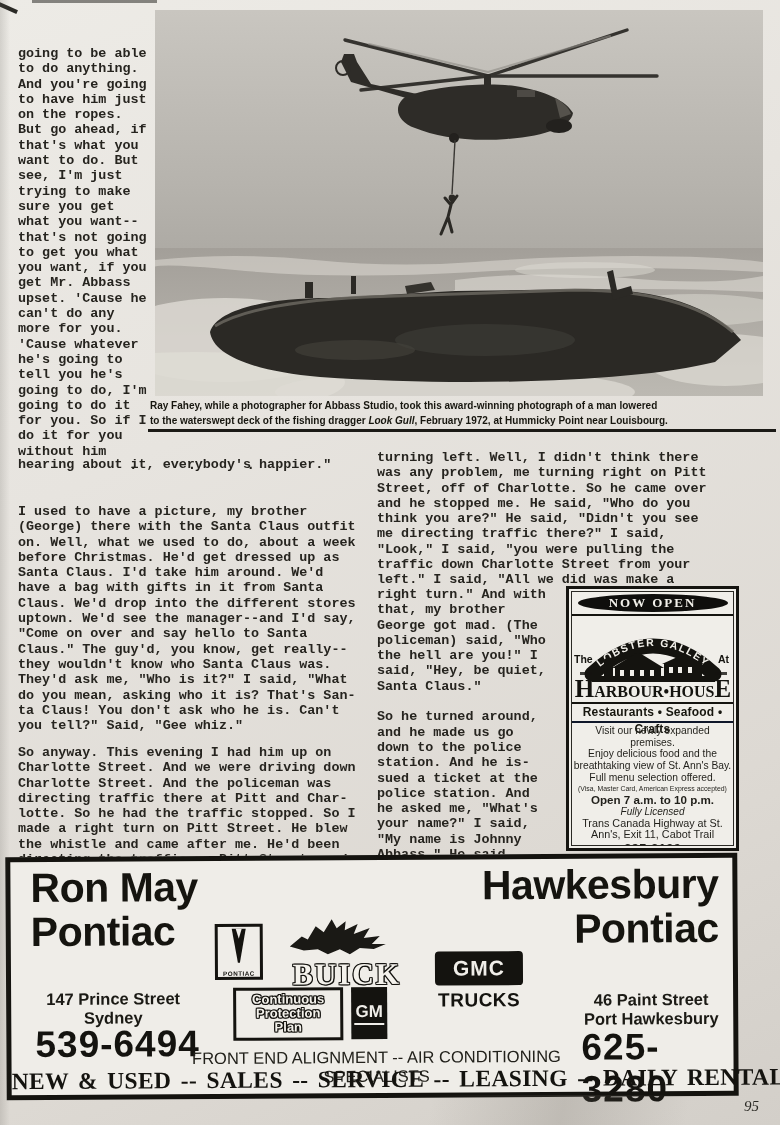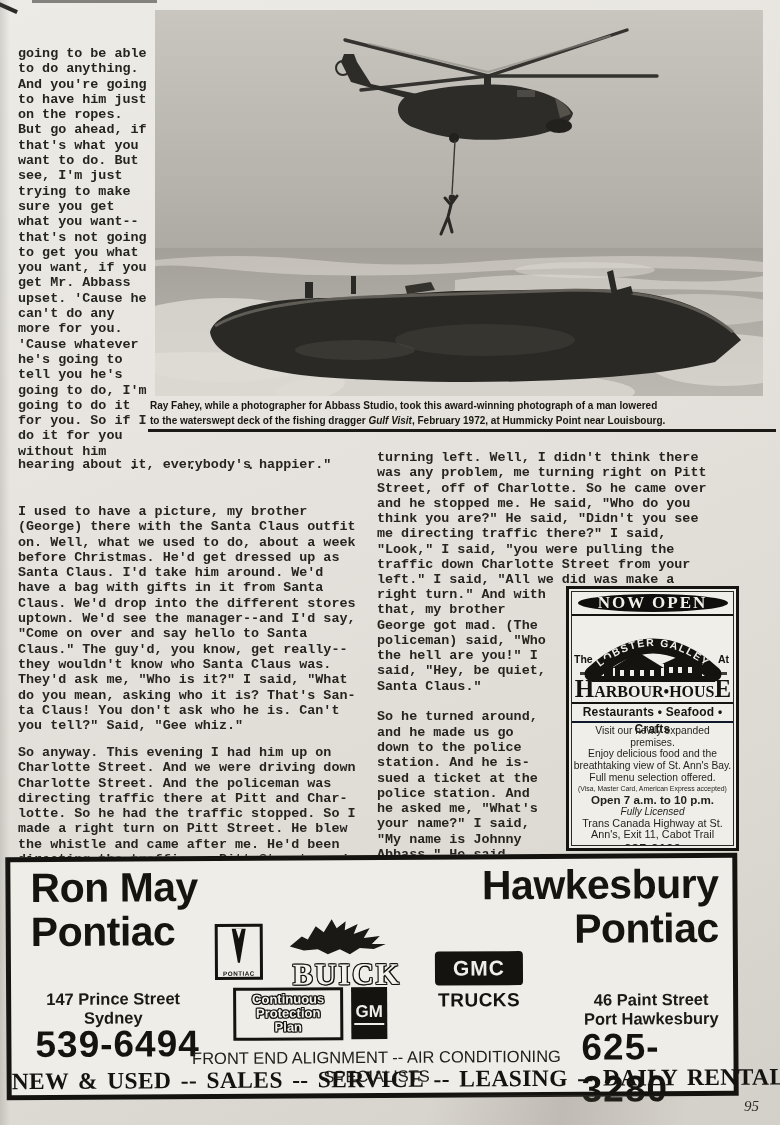--- a/index.html
+++ b/index.html
@@ -19,21 +19,21 @@
   .caption i{font-style:italic;}
   .cap-rule{position:absolute;left:148px;top:429px;width:628px;height:3px;background:#1b1a16;}
   .dots{position:absolute;left:18px;top:460px;width:348px;text-align:center;
         font-family:"Liberation Mono",monospace;font-weight:bold;font-size:14px;color:#26241f;white-space:pre;}
   
   #lobster{position:absolute;left:566px;top:586px;width:173px;height:265px;
            border:3px solid #151410;background:#f0eee9;box-sizing:border-box;}
   #lobster .inner{position:absolute;inset:2px;border:1px solid #2a2924;overflow:hidden;}
   .nowopen-row{height:22px;border-bottom:2px solid #151410;display:flex;align-items:center;justify-content:center;}
   .nowopen{width:150px;height:18px;background:#0f0e0c;border-radius:50%;
-           color:#f2f0ea;font-family:"Liberation Serif",serif;font-weight:bold;font-size:17px;
+           color:#f2f0ea;font-family:"Liberation Serif",serif;font-weight:bold;font-size:13px;
            letter-spacing:2px;text-align:center;line-height:18px;}
   .logo-sec{height:86px;border-bottom:2px solid #151410;position:relative;}
   .tagline{height:17px;border-bottom:2px solid #0f172a;text-align:center;
            font-size:12px;font-weight:bold;color:#17160f;line-height:17px;letter-spacing:.2px;}
   .lob-body{padding:2px 1px 0 1px;text-align:center;color:#201f1a;}
   .lb1{font-size:10.3px;line-height:11.7px;white-space:pre-line;}
   .lb-note{font-size:6.9px;line-height:9px;}
   .lb-hours{font-size:11.6px;font-weight:bold;line-height:13px;}
   .lb-lic{font-size:10px;font-style:italic;line-height:12px;}
   .lb-addr{font-size:10.8px;line-height:11.6px;white-space:pre-line;}
@@ -147,21 +147,21 @@
       <g>
         <line x1="300" y1="130" x2="297" y2="184" stroke="#3a3834" stroke-width="1.4"></line>
         <circle cx="297" cy="188" r="3.4" fill="#2b2925"></circle>
         <path d="M297,191 L293,207 L286,224 M293,207 L297,222 M297,193 L302,186 M296,195 L290,188" stroke="#2b2925" stroke-width="3" fill="none" stroke-linecap="round"></path>
       </g>
     </svg>
   </div>
 
   <div class="caption">
     <span>Ray Fahey, while a photographer for Abbass Studio, took this award-winning photograph of a man lowered</span><br>
-    <span>to the waterswept deck of the fishing dragger </span><i>Gulf Visit</i><span>, February 1972, at Hummicky Point near Louisbourg.</span>
+    <span>to the waterswept deck of the fishing dragger </span><i>Look Gull</i><span>, February 1972, at Hummicky Point near Louisbourg.</span>
   </div>
   <div class="cap-rule"></div>
 
   <div class="tw" style="left:18px;top:34px;width:136px;">going to be able
 to do anything.
 And you're going
 to have him just
 on the ropes.
 But go ahead, if
 that's what you

